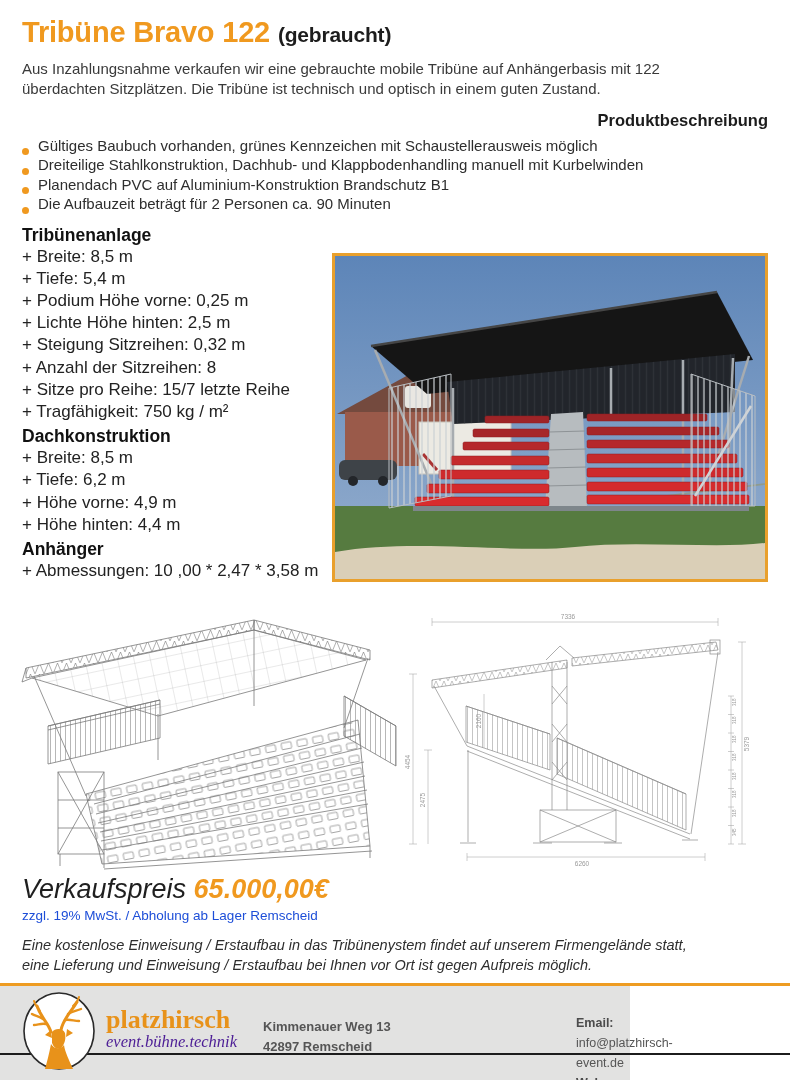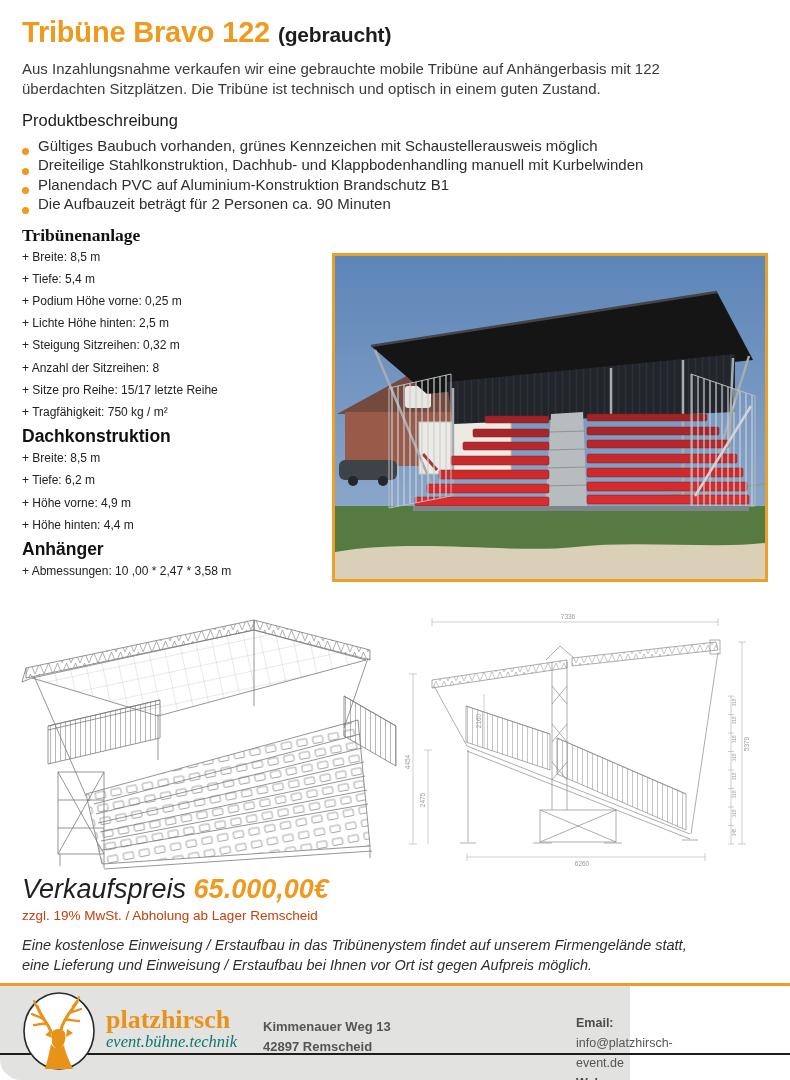--- a/index.html
+++ b/index.html
@@ -1,57 +1,57 @@
 <!DOCTYPE html>
 <html lang="de"><head>
 <meta charset="utf-8">
 <style>
   * { margin:0; padding:0; box-sizing:border-box; }
   html,body { width:790px; background:#fff; }
   body { font-family:"Liberation Sans", sans-serif; color:#333; }
-  .page { position:relative; width:790px; height:1080px; background:#fff; overflow:hidden;border-radius:21px; }
+  .page { position:relative; width:790px; height:1080px; background:#fff; overflow:hidden; }
   .content { padding:16px 22px 0 22px; }
 
   h1 { font-size:29px; line-height:33px; font-weight:700; color:#F0991F; letter-spacing:-0.2px; }
   h1 .suffix { font-size:21px; color:#1d1d1d; font-weight:700; }
   .intro { margin-top:8px; width:700px; font-size:15px; line-height:19.5px; color:#3a3a3a; }
 
-  h2.sec { margin-top:13px; font-size:16.5px; color:#1c1c1c; font-weight:400; }
+  h2.sec { margin-top:13px; font-size:16.5px; color:#1c1c1c; font-weight:700;text-align:right; }
   ul.bullets { list-style:none; margin-top:6px; }
   ul.bullets li { display:flex; align-items:flex-end; gap:9px; font-size:15px; line-height:19.4px; color:#2e2e2e; }
   .dot { flex:0 0 auto; width:7px; height:7px; border-radius:50%; background:#F0991F; }
 
   .spec-col { width:316px; }
   h3.spec-h { font-size:17.5px; line-height:22px; color:#111; font-weight:700; }
-  .mt1 { margin-top:10px;font-family:Liberation Serif, serif; } .mt3 { margin-top:2px; }
-  .spec-line { font-size:12px; line-height:22.2px; color:#222; }
+  .mt1 { margin-top:10px; } .mt3 { margin-top:2px; }
+  .spec-line { font-size:17px; line-height:22.2px; color:#222; }
   .spec-group { margin-bottom:2px; }
 
   .photo-frame { position:absolute; left:332px; top:253px; width:436px; height:329px;
                  border:3px solid #E9A02C; background:#5d85b8; }
   .photo-frame svg { display:block; }
 
   .drawings { position:absolute; left:0; top:598px; width:790px; height:280px; }
   .draw-left  { position:absolute; left:8px;  top:10px; }
   .draw-right { position:absolute; left:400px; top:2px; }
 
   .price-block { position:absolute; left:22px; top:874px; width:746px; }
   .price-line { font-size:27px; line-height:31px; color:#1f1f1f; font-weight:400;font-style:italic; }
   .price-value { color:#F0991F; font-weight:700; }
-  .conditions { margin-top:3px; font-size:13.5px; color:#c2410c; }
+  .conditions { margin-top:3px; font-size:13.5px; color:#1d4ed8; }
   .note { margin-top:13px; font-style:italic; font-size:14.5px; line-height:19.5px; color:#2e2e2e; }
 
   .divider { position:absolute; left:0; top:983px; width:790px; height:3px; background:#EE9C22; }
 
   .footer { position:absolute; left:0; top:986px; width:630px; height:94px; background:#E2E2E1; }
   .footer-rule { position:absolute; left:0; top:67px; width:790px; height:2px; background:#1c1c1c; }
   .logo { position:absolute; left:21px; top:6px; }
   .wordmark { position:absolute; left:106px; top:21px; font-family:"Liberation Serif", serif; }
   .brand { font-size:26px; line-height:26px; font-weight:700; color:#E8921A; }
-  .tagline { font-size:16.5px; line-height:18px; font-style:italic; color:#0f766e; }
+  .tagline { font-size:16.5px; line-height:18px; font-style:italic; color:#4c1d95; }
   .fcol { position:absolute; font-size:13px; line-height:20px; color:#555; }
   .col-address { left:263px; top:31px; font-weight:700; }
   .col-phone { left:405px; top:31px; }
   .col-email { left:576px; top:27px; font-size:12.5px; }
   .fcol b { color:#4c4c4c; }
 </style>
 </head>
 <body>
 
 <div class="page">
@@ -83,21 +83,21 @@
 
     <div class="spec-col">
       <div class="spec-group">
         <h3 class="spec-h mt1">Tribünenanlage</h3>
         <div class="spec-line">+ Breite: 8,5 m</div>
         <div class="spec-line">+ Tiefe: 5,4 m</div>
         <div class="spec-line">+ Podium Höhe vorne: 0,25 m</div>
         <div class="spec-line">+ Lichte Höhe hinten: 2,5 m</div>
         <div class="spec-line">+ Steigung Sitzreihen: 0,32 m</div>
         <div class="spec-line">+ Anzahl der Sitzreihen: 8</div>
-        <div class="spec-line">+ Sitze pro Reihe: 15/17 letzte Reihe</div>
+        <div class="spec-line">+ Sitze pro Reihe: 15/7 letzte Reihe</div>
         <div class="spec-line">+ Tragfähigkeit: 750 kg / m²</div>
       </div>
       <div class="spec-group">
         <h3 class="spec-h mt3">Dachkonstruktion</h3>
         <div class="spec-line">+ Breite: 8,5 m</div>
         <div class="spec-line">+ Tiefe: 6,2 m</div>
         <div class="spec-line">+ Höhe vorne: 4,9 m</div>
         <div class="spec-line">+ Höhe hinten: 4,4 m</div>
       </div>
       <div class="spec-group">

